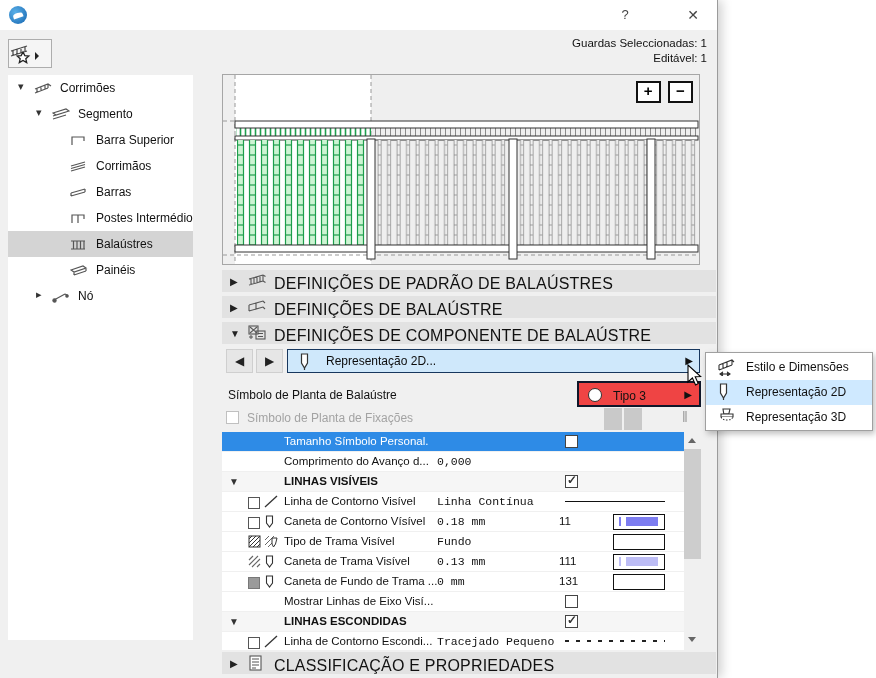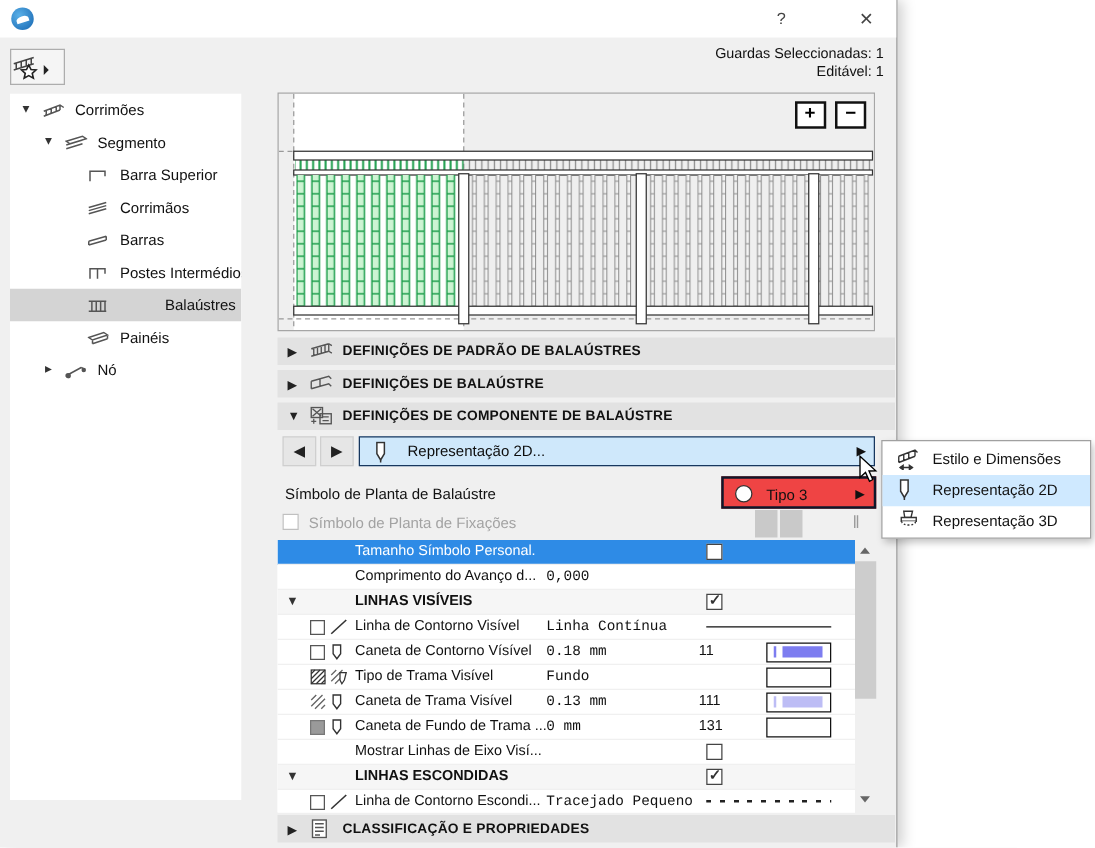--- a/index.html
+++ b/index.html
@@ -35,21 +35,21 @@
   
   .preview { position:absolute; left:222px; top:74px; width:478px; height:191px; border:1px solid #a6a6a6; background:#f0f0f0; }
   .zoom-btns { position:absolute; right:6px; top:6px; }
   .zoom-btn { width:25px; height:22px; background:#fff; border:2px solid #111; font-size:15px; font-weight:bold;
               line-height:16px; display:inline-block; text-align:center; margin-left:3px; }
 
   
   .acc { position:absolute; left:222px; width:494px; height:22px; background:#e2e2e2; }
   .acc .exp { position:absolute; left:8px; top:6px; font-size:10px; color:#222; }
   .acc .aicon { position:absolute; left:26px; top:3px; }
-  .acc .albl { position:absolute; left:52px; top:5px; font-size:11px; font-weight:bold; color:#111; letter-spacing:.2px; }
+  .acc .albl { position:absolute; left:52px; top:5px; font-size:16px; font-weight:normal; color:#111; letter-spacing:.2px; }
 
   
   .nav-btn { position:absolute; top:349px; width:27px; height:24px; background:#e6e6e6; border:1px solid #cfcfcf;
              text-align:center; line-height:22px; font-size:12px; color:#222; }
   .nav-bar { position:absolute; left:287px; top:349px; width:413px; height:24px; background:#cfe8fb;
              border:1px solid #17375e; }
   .nav-bar .pen { position:absolute; left:10px; top:3px; }
   .nav-bar .cur { position:absolute; left:38px; top:4px; font-size:12px; color:#0d0d0d; }
   .nav-bar .more { position:absolute; right:6px; top:5px; font-size:10px; color:#111; }
 
@@ -204,21 +204,21 @@
           <span class="tree-lbl" style="left: 88px;">Postes Intermédios</span>
         </div>
         <div class="tree-row sel">
           <span class="tree-ico" style="left: 62px;">
             <svg class="icon" width="18" height="14" viewBox="0 0 18 14">
               <g fill="none" stroke="#555" stroke-width="1.2">
                 <path d="M1 4 H15 M1 12 H15 M3.5 4 V12 M7 4 V12 M10.5 4 V12 M14 4 V12"></path>
               </g>
             </svg>
           </span>
-          <span class="tree-lbl" style="left: 88px; margin-left: 36px;">Balaústres</span>
+          <span class="tree-lbl" style="left: 88px;">Balaústres</span>
         </div>
         <div class="tree-row">
           <span class="tree-ico" style="left: 62px;">
             <svg class="icon" width="18" height="14" viewBox="0 0 18 14">
               <g fill="none" stroke="#555" stroke-width="1.2">
                 <path d="M1 7 L13 3 L16 5 L4 9 z M4 12 L16 8 M4 12 V9 M16 8 V5"></path>
               </g>
             </svg>
           </span>
           <span class="tree-lbl" style="left: 88px;">Painéis</span>

